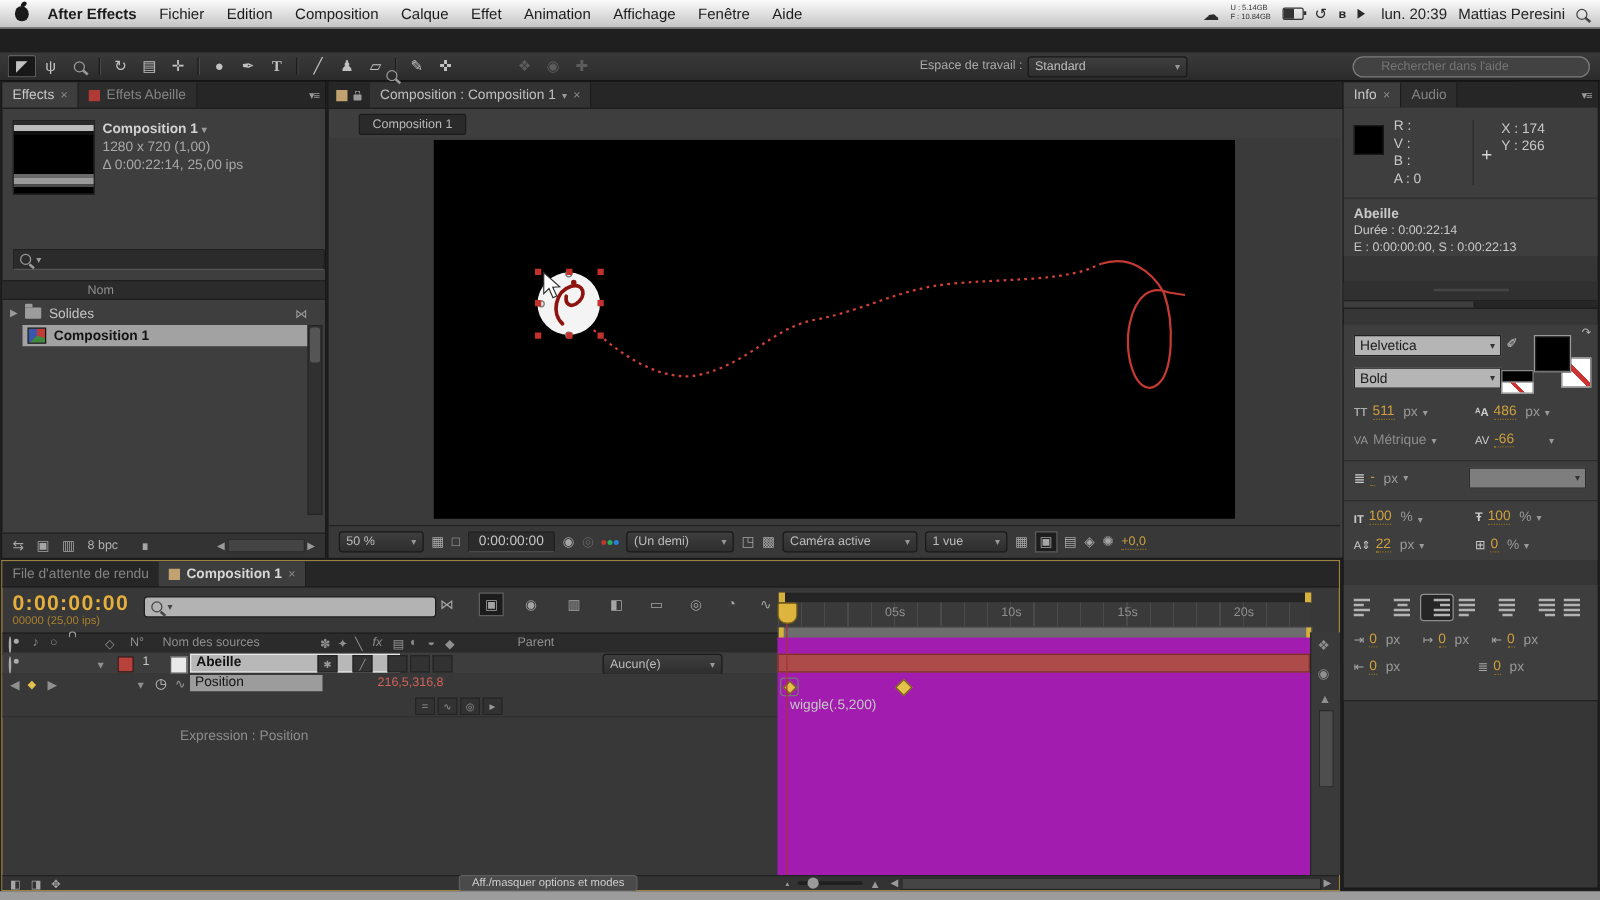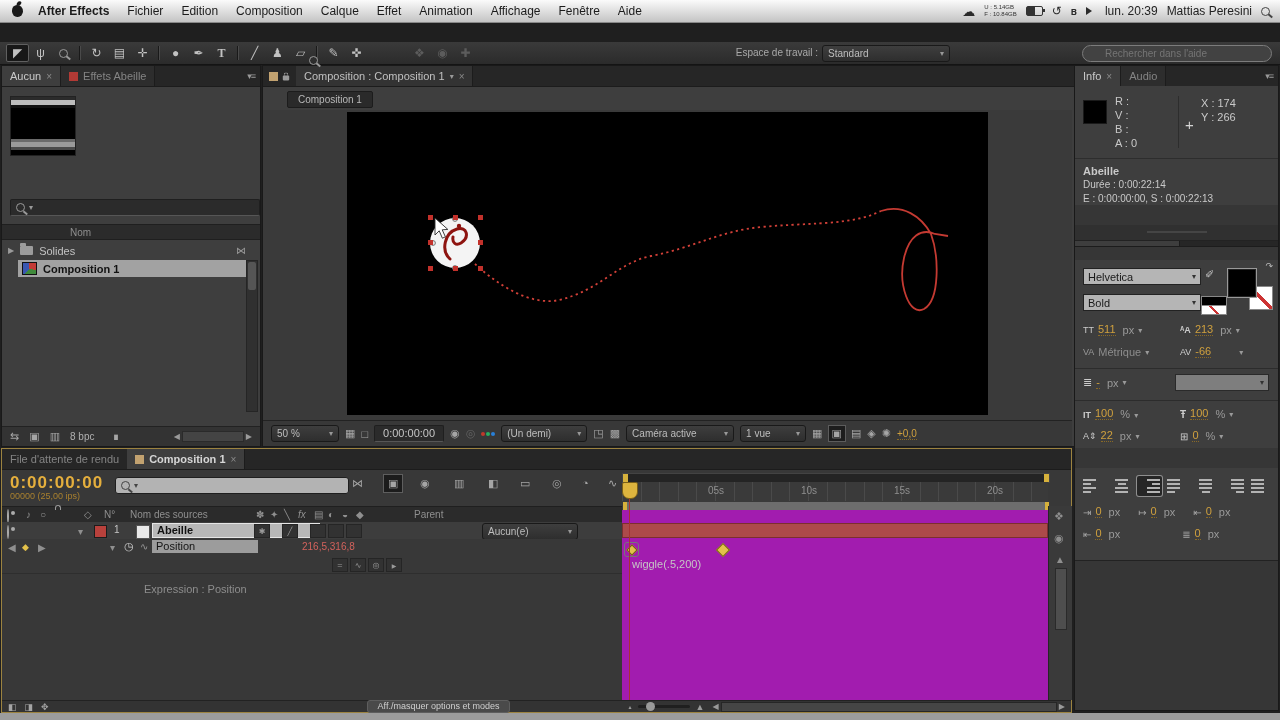--- a/index.html
+++ b/index.html
@@ -137,31 +137,38 @@
       <span>Standard</span>
         <span class="car">▾</span>
     </span>
     <span class="mag abs" style="right:168px;top:7px;z-index:2"></span>
     <input id="helpsearch" placeholder="Rechercher dans l'aide" style="">
   </div>
 
   <div class="panel" style="left:2px;top:66px;width:258px;height:380px">
     <div class="tabbar">
       <span class="tab on">
-        <span>Aucun</span>
+        <span>Effects</span>
           <span class="x">×</span>
       </span>
       <span class="tab">
         <i style="width:9px;height:9px;background:#b23a35"></i>
         <span>Effets Abeille</span>
       </span>
       <span class="pm">▾≡</span>
     </div>
     <div class="abs" style="left:8px;top:30px;width:64px;height:58px;border:1px solid #222;
          background:linear-gradient(180deg,#2b2b2b 0 3px,#bcbcbc 3px 8px,#101010 8px 11px,#000 11px 42px,#6a6a6a 42px 45px,#9a9a9a 45px 50px,#4a4a4a 50px 53px,#000 53px)"></div>
+    <div class="abs" style="left:80px;top:30px;line-height:14px">
+      <div style="color:#d2d2d2;font-weight:bold">
+        <span>Composition 1</span> <span class="caret">▾</span>
+      </div>
+      <div style="color:#a8a8a8">1280 x 720 (1,00)</div>
+      <div style="color:#a8a8a8">Δ 0:00:22:14, 25,00 ips</div>
+    </div>
     <div class="inset abs" style="left:8px;top:133px;width:238px;height:15px;display:flex;align-items:center;gap:4px;padding:0 5px">
       <span class="mag"></span>
       <span class="caret">▾</span>
     </div>
     <div class="abs hdr" style="left:0;top:158px;width:258px;height:16px;line-height:16px;padding-left:68px;box-sizing:border-box;font-size:10px">Nom</div>
     <div class="abs" style="left:0;top:176px;width:246px;height:17px;display:flex;align-items:center;gap:6px;padding-left:6px">
       <span class="caret">▶</span>
       <span class="folder"></span>
       <span>Solides</span>
       <i class="abs" style="right:8px;color:#9a9a9a;font-size:10px">⋈</i>
@@ -343,21 +350,21 @@
       </div>
 
       <div class="abs" style="left:8px;top:64px;display:flex;align-items:center;gap:4px">
         <i style="font-size:9px;color:#ccc;font-weight:normal">TT</i>
         <span class="ov">511</span>
         <span class="unit">px</span>
         <span class="caret">▾</span>
       </div>
       <div class="abs" style="left:105px;top:64px;display:flex;align-items:center;gap:4px">
         <i style="font-size:9px;color:#ccc;font-weight:bold">ᴬA</i>
-        <span class="ov">213</span>
+        <span class="ov">486</span>
         <span class="unit">px</span>
         <span class="caret">▾</span>
       </div>
 
       <div class="abs" style="left:8px;top:86px;display:flex;align-items:center;gap:4px">
         <i style="font-size:9px;color:#999">VA</i>
         <span style="color:#8d8d8d">Métrique</span>
         <span class="caret">▾</span>
       </div>
       <div class="abs" style="left:105px;top:86px;display:flex;align-items:center;gap:4px">

